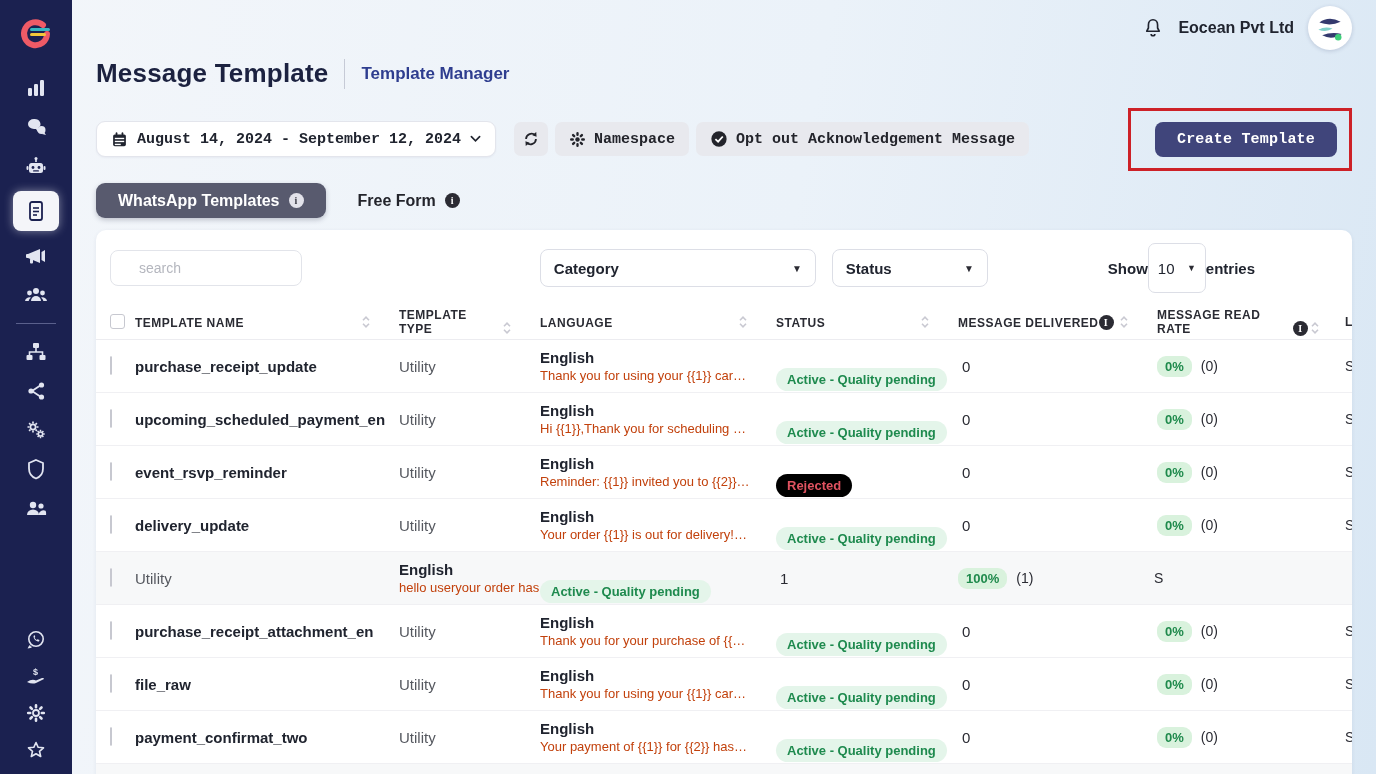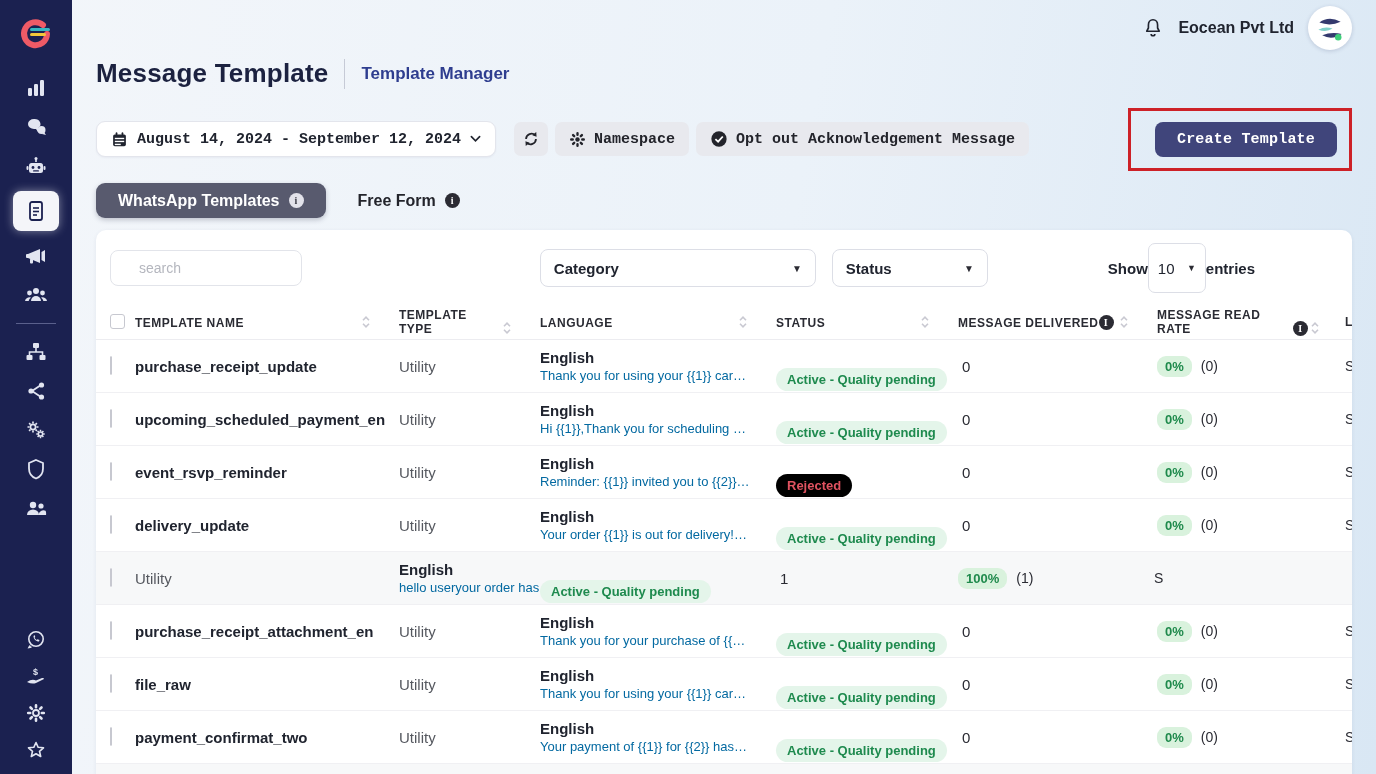--- a/index.html
+++ b/index.html
@@ -79,21 +79,21 @@
   .thead { height:36px; border-bottom:1px solid #ececf0; }
   .th { display:flex; align-items:flex-end; gap:0; font-size:12px; font-weight:bold; color:#2a2b33;
     letter-spacing:.5px; text-transform:uppercase; }
   .sort { margin-left:auto; margin-right:26px; display:flex; cursor:pointer; }
   .checkbox { width:15px; height:15px; border:1.5px solid #c7c8d0; border-radius:3px; background:#fff; cursor:pointer; }
   .trow { height:53px; border-bottom:1px solid #f0f0f3; }
   .trow.shaded { background:#f7f8f9; }
   .cell-name { font-size:15px; font-weight:bold; color:#20242f; }
   .cell-type { font-size:15px; color:#55585f; }
   .cell-lang .lang { font-size:15px; font-weight:bold; color:#20242f; }
-  .cell-lang .preview { font-size:13px; color:#0369a1; margin-top:2px; white-space:nowrap; overflow:hidden; }
+  .cell-lang .preview { font-size:13px; color:#c2410c; margin-top:2px; white-space:nowrap; overflow:hidden; }
   .badge { display:inline-block; font-size:13px; font-weight:bold; padding:4px 11px; border-radius:12px;margin-top:26px; }
   .badge.success { color:#1e8a4e; background:#e4f5ea; }
   .badge.danger  { color:#e05260; background:#000000; }
   .cell-delivered { font-size:15px; color:#2a2b33; padding-left:4px; }
   .cell-read { display:flex; align-items:center; gap:9px; }
   .read-pill { font-size:13px; font-weight:bold; color:#1f8a4c; background:#d9f2dd; padding:3px 8px; border-radius:9px; }
   .read-count { font-size:14px; color:#2a2b33; }
   .cell-last { font-size:14px; color:#2a2b33; margin-left:-3px; overflow:visible; }
   .th.last { margin-left:-3px; }
 </style>

